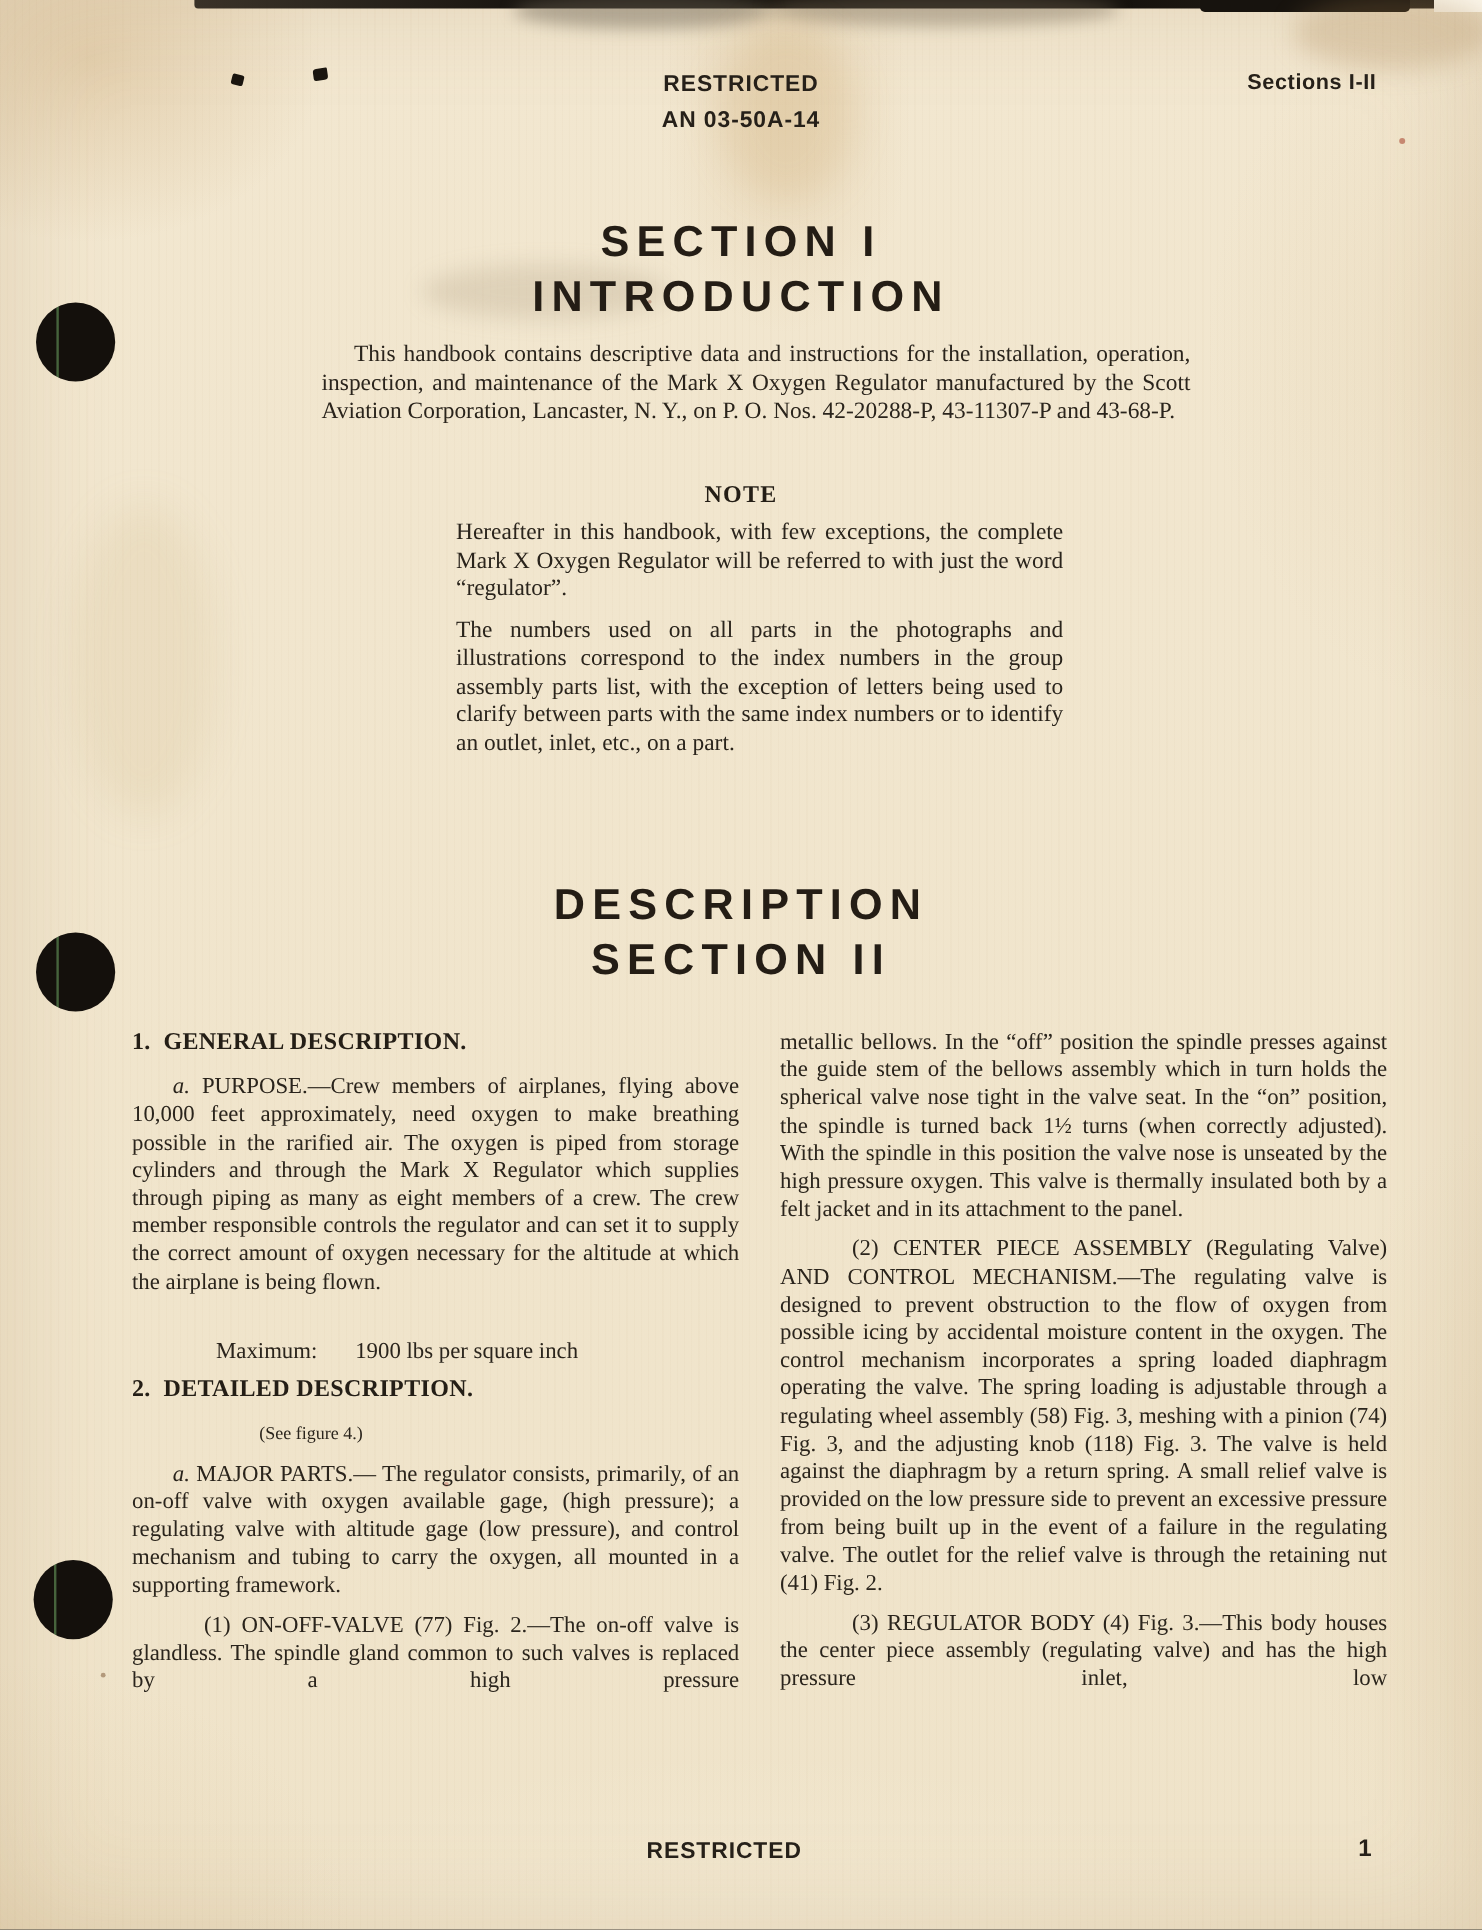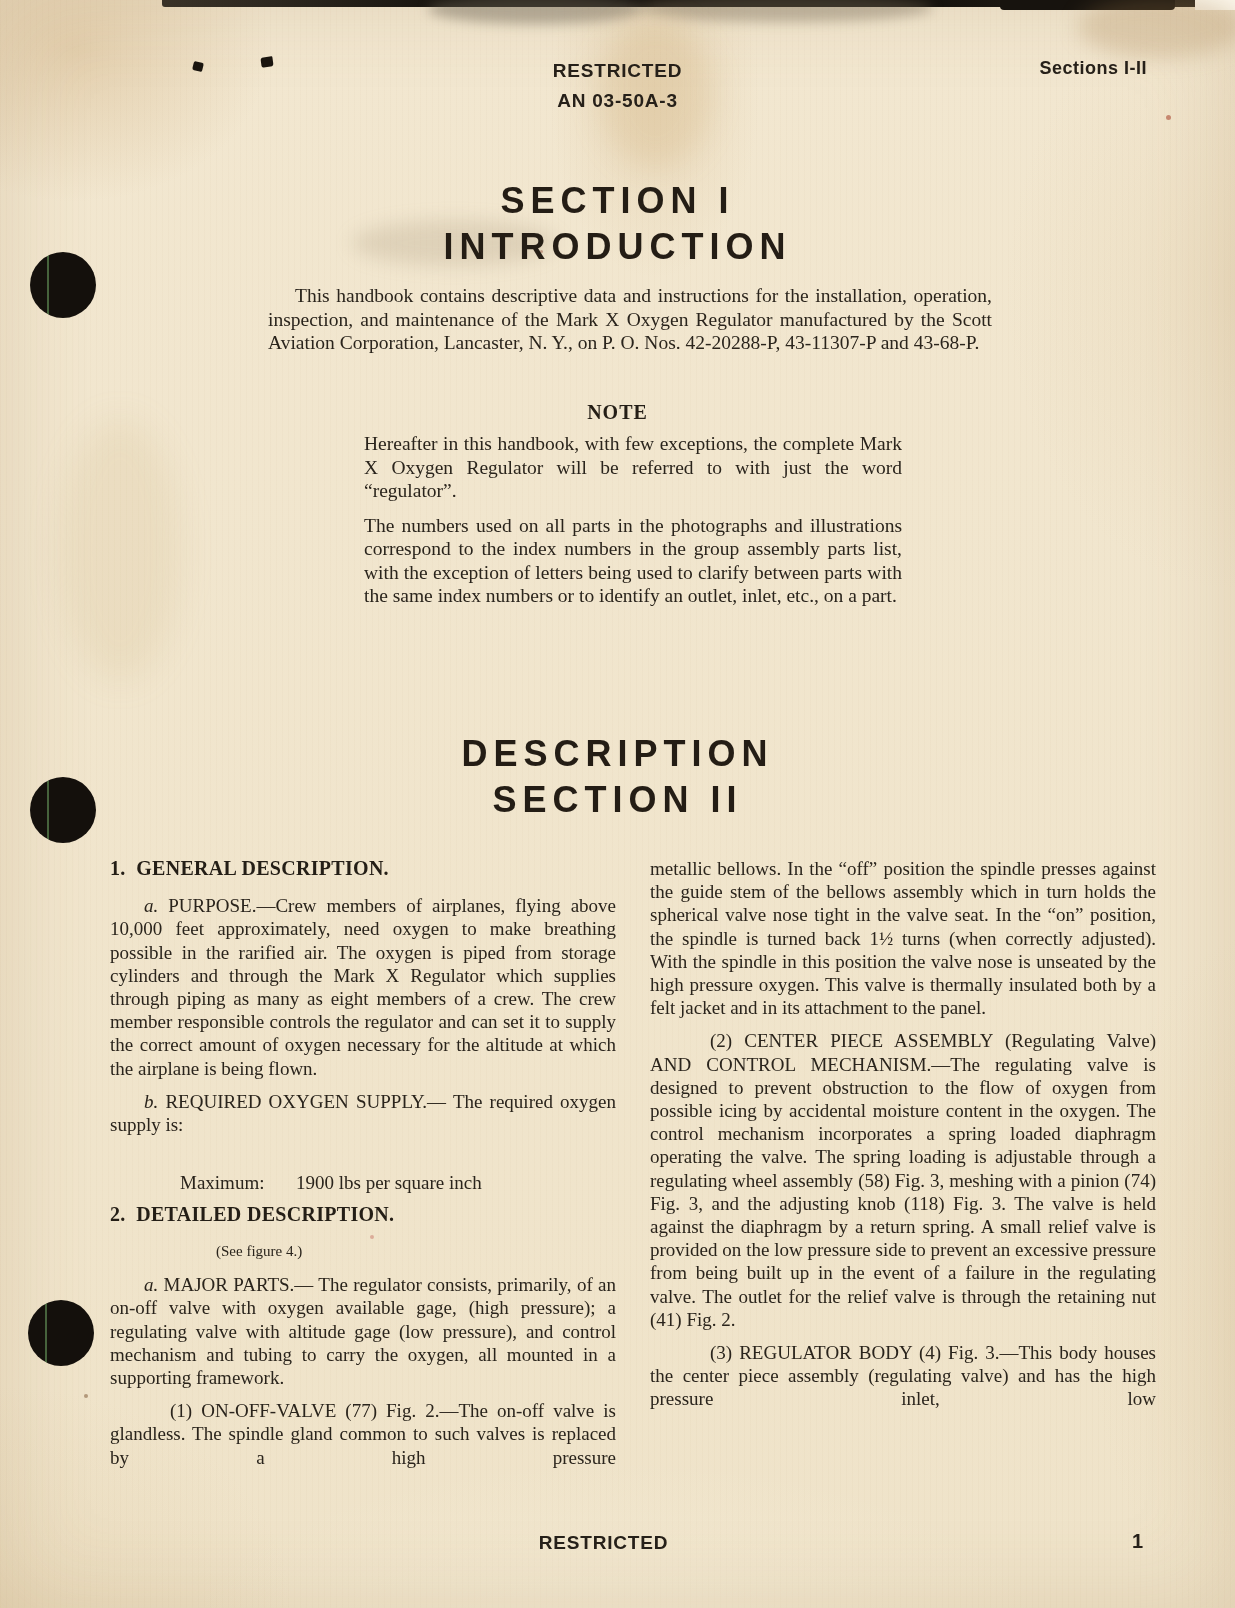--- a/index.html
+++ b/index.html
@@ -44,21 +44,21 @@
   
   .sans{font-family:"Liberation Sans", sans-serif;font-weight:bold;color:#262019;}
   .hdr-center{position:absolute;top:56px;left:0;right:0;text-align:center;font-size:19px;line-height:30px;letter-spacing:0.8px;}
   .sections-ref{position:absolute;top:58px;right:88px;font-size:18px;letter-spacing:0.5px;}
   .sec-title{position:absolute;left:0;right:0;text-align:center;font-family:"Liberation Sans",sans-serif;font-weight:bold;font-size:36px;letter-spacing:6px;line-height:46px;color:#241d15;}
   .sec1{top:178px;}
   .sec2{top:731px;}
   .intro{position:absolute;top:284px;left:268px;width:724px;font-size:19.5px;line-height:23.5px;text-align:justify;text-indent:27px;margin:0;}
   .note-title{position:absolute;top:401px;left:0;right:0;text-align:center;font-weight:bold;font-size:20px;letter-spacing:1px;color:#241e16;}
   .note-block{position:absolute;top:432px;left:364px;width:538px;font-size:19.5px;line-height:23.5px;text-align:justify;}
-  .note-block p{margin:0 0 11px;}
+  .note-block p{margin:0 16px 11px;}
   .columns{position:absolute;top:857px;left:110px;width:1046px;display:flex;gap:34px;font-size:19px;line-height:23.2px;text-align:justify;}
   .col{width:506px;}
   .col p{margin:0 0 10px;}
   .col h3{font-size:20px;margin:0 0 14px;letter-spacing:0.3px;color:#241e16;}
   .col h3.mt{margin-top:5px;}
   .ind{text-indent:34px;}
   .ind2{text-indent:60px;}
   .it{font-style:italic;}
   .cont{text-align-last:justify;}
   .supply{padding-left:70px;line-height:23.5px;}
@@ -86,21 +86,21 @@
   <div class="hole h3p"></div>
   <div class="speck k1"></div>
   <div class="speck k2"></div>
   <div class="speck k3"></div>
   <div class="speck k4"></div>
   <div class="speck k5"></div>
   <div class="speck k6"></div>
 
   <div class="hdr-center sans">
     <div>RESTRICTED</div>
-    <div>AN 03-50A-3</div>
+    <div>AN 03-50A-14</div>
   </div>
   <div class="sections-ref sans">Sections I-II</div>
 
   <div class="sec-title sec1">
     <div>SECTION I</div>
     <div>INTRODUCTION</div>
   </div>
 
   <p class="intro">This handbook contains descriptive data and instructions for the installation, operation, inspection, and maintenance of the Mark X Oxygen Regulator manufactured by the Scott Aviation Corporation, Lancaster, N. Y., on P. O. Nos. 42-20288-P, 43-11307-P and 43-68-P.</p>
 
@@ -112,21 +112,20 @@
 
   <div class="sec-title sec2">
     <div>DESCRIPTION</div>
     <div>SECTION II</div>
   </div>
 
   <div class="columns">
     <div class="col">
       <h3>1.&nbsp;&nbsp;GENERAL DESCRIPTION.</h3>
       <p class="ind"><span class="it">a.</span> <span>PURPOSE.—Crew members of airplanes, flying above 10,000 feet approximately, need oxygen to make breathing possible in the rarified air. The oxygen is piped from storage cylinders and through the Mark X Regulator which supplies through piping as many as eight members of a crew. The crew member responsible controls the regulator and can set it to supply the correct amount of oxygen necessary for the altitude at which the airplane is being flown.</span></p>
-      <p class="ind"><span class="it">b.</span> <span>REQUIRED OXYGEN SUPPLY.— The required oxygen supply is:</span></p>
       <div class="supply" style="margin-bottom:8px;margin-top:35px;"><span class="lbl">Maximum:</span><span>1900 lbs per square inch</span></div>
       <h3 class="mt">2.&nbsp;&nbsp;DETAILED DESCRIPTION.</h3>
       <div class="figref">(See figure 4.)</div>
       <p class="ind"><span class="it">a.</span> <span>MAJOR PARTS.— The regulator consists, primarily, of an on-off valve with oxygen available gage, (high pressure); a regulating valve with altitude gage (low pressure), and control mechanism and tubing to carry the oxygen, all mounted in a supporting framework.</span></p>
       <p class="ind2 cont">(1) ON-OFF-VALVE (77) Fig. 2.—The on-off valve is glandless. The spindle gland common to such valves is replaced by a high pressure</p>
     </div>
     <div class="col">
       <p>metallic bellows. In the “off” position the spindle presses against the guide stem of the bellows assembly which in turn holds the spherical valve nose tight in the valve seat. In the “on” position, the spindle is turned back 1½ turns (when correctly adjusted). With the spindle in this position the valve nose is unseated by the high pressure oxygen. This valve is thermally insulated both by a felt jacket and in its attachment to the panel.</p>
       <p class="ind2">(2) CENTER PIECE ASSEMBLY (Regulating Valve) AND CONTROL MECHANISM.—The regulating valve is designed to prevent obstruction to the flow of oxygen from possible icing by accidental moisture content in the oxygen. The control mechanism incorporates a spring loaded diaphragm operating the valve. The spring loading is adjustable through a regulating wheel assembly (58) Fig. 3, meshing with a pinion (74) Fig. 3, and the adjusting knob (118) Fig. 3. The valve is held against the diaphragm by a return spring. A small relief valve is provided on the low pressure side to prevent an excessive pressure from being built up in the event of a failure in the regulating valve. The outlet for the relief valve is through the retaining nut (41) Fig. 2.</p>
       <p class="ind2 cont">(3) REGULATOR BODY (4) Fig. 3.—This body houses the center piece assembly (regulating valve) and has the high pressure inlet, low</p>

